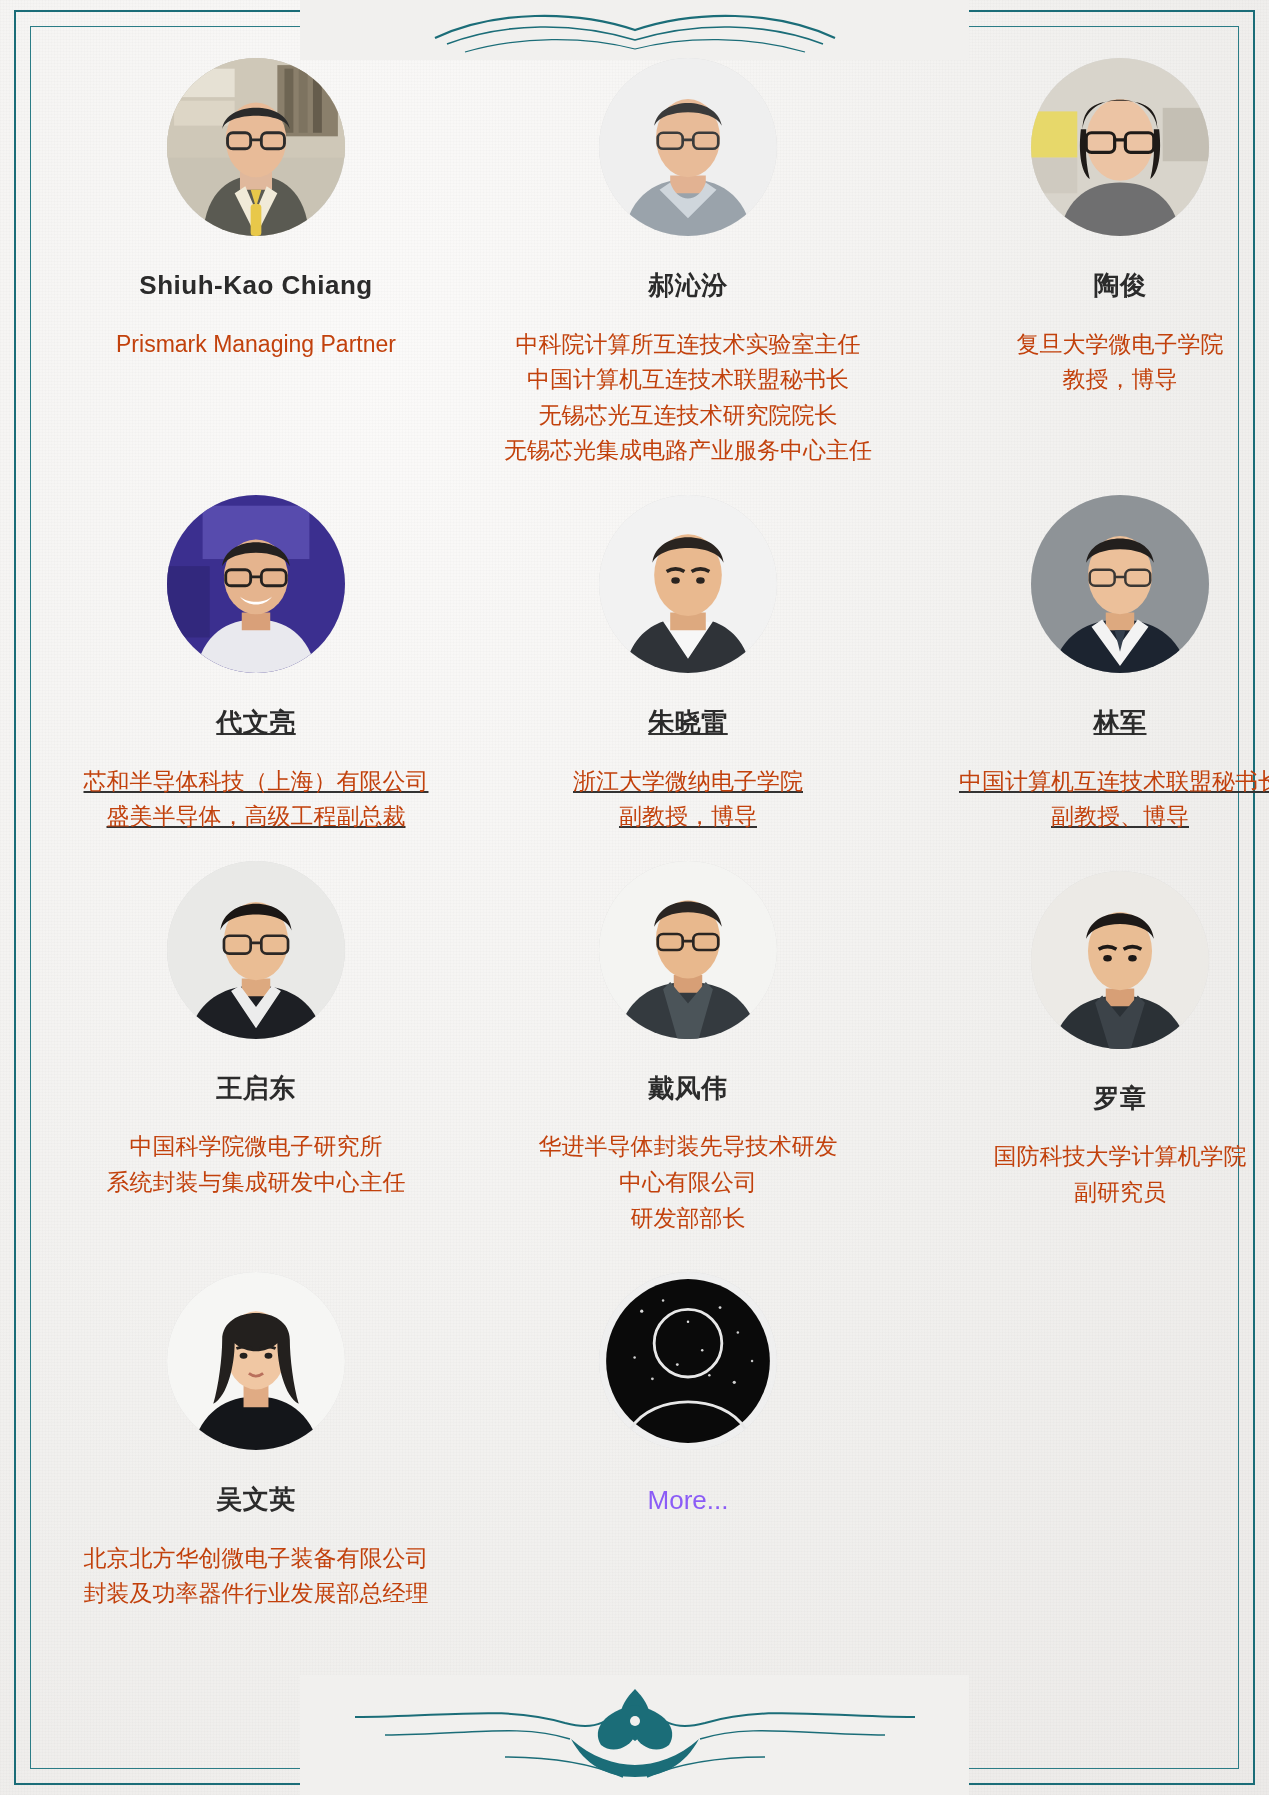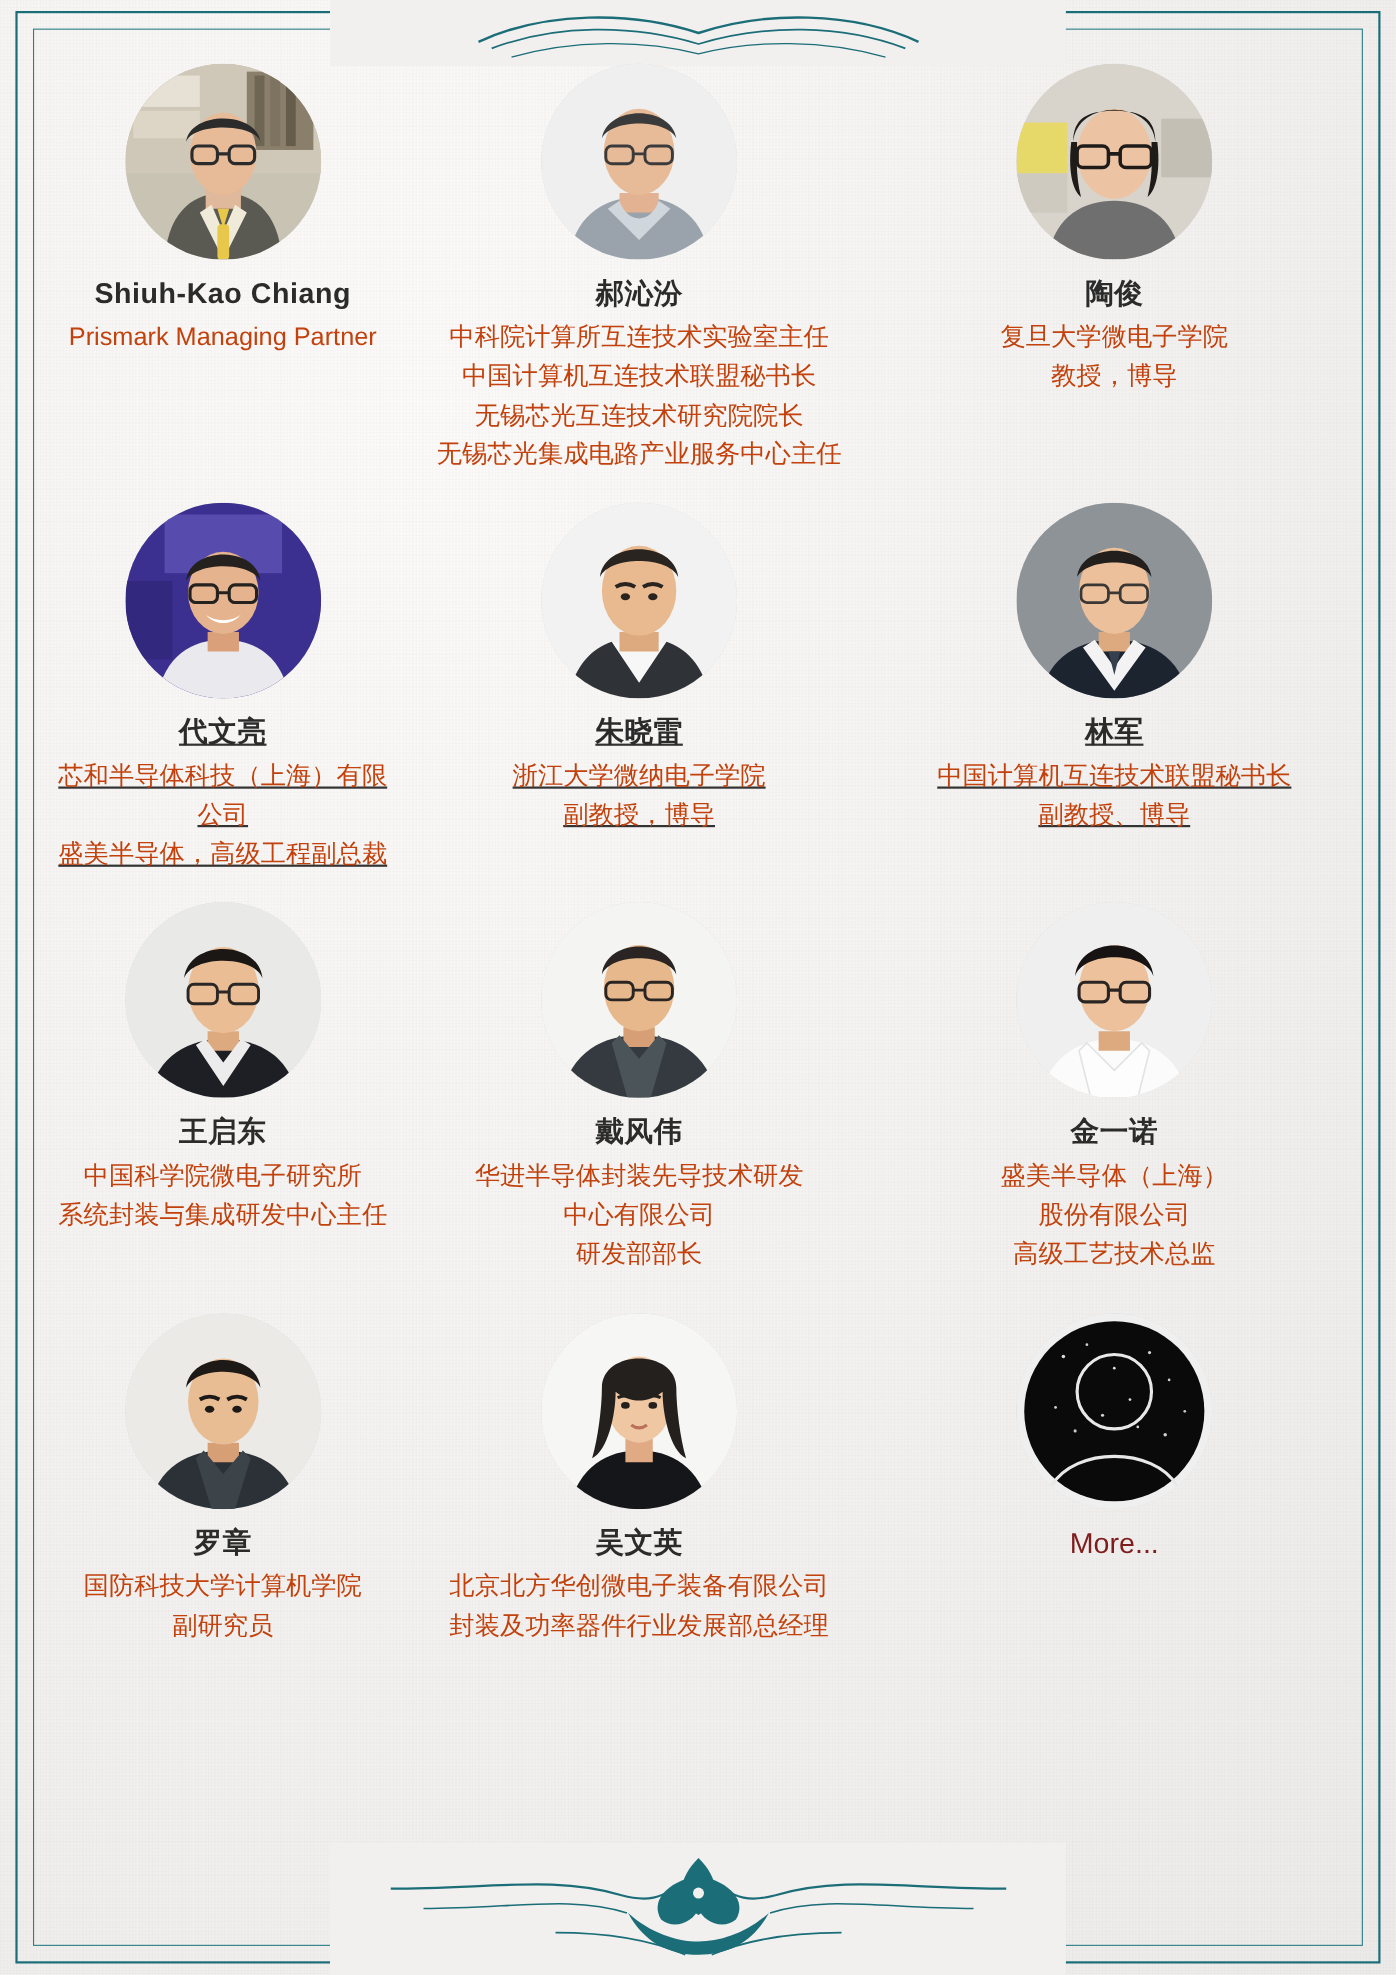--- a/index.html
+++ b/index.html
@@ -75,20 +75,21 @@
     width: 1189px;
     display: grid;
     grid-template-columns: repeat(3, 1fr);
     row-gap: 0px;
   }
   .person {
     display: flex;
     flex-direction: column;
     align-items: center;
     padding: 0 6px;
+    gap: 19px;
   }
   .avatar {
     width: 178px;
     height: 178px;
     border-radius: 50%;
     overflow: hidden;
     position: relative;
     background: #d9d9d9;
     box-shadow: 0 0 0 0 rgba(0,0,0,0);
   }
@@ -115,21 +116,21 @@
 
   
   .r1 { margin-top: 0px; }
   .r2 { margin-top: 26px; text-decoration: underline; }
   .r3 { margin-top: 26px; align-items: center; }
   .r4 { margin-top: 36px; }
 
   .more-label {
     margin-top: 16px;
     font-size: 26px;
-    color: #7f1d1d;
+    color: #8b5cf6;
     text-align: center;
   }
 </style>
 </head>
 <body>
 
 <div class="paper-texture"></div>
 
 <div class="frame-outer"></div>
 <div class="frame-inner"></div>
@@ -325,39 +326,20 @@
         <rect x="53" y="41" width="14" height="9" rx="3" fill="none" stroke="#2a2522" stroke-width="1.5"></rect>
         <line x1="47" y1="45" x2="53" y2="45" stroke="#2a2522" stroke-width="1.5"></line>
       </svg>
     </div>
     <div class="person-name">戴风伟</div>
     <div class="person-title">华进半导体封装先导技术研发
 中心有限公司
 研发部部长</div>
   </div>
 
-  <div class="person r3">
-    <div class="avatar">
-      <svg viewBox="0 0 100 100" xmlns="http://www.w3.org/2000/svg">
-        <rect width="100" height="100" fill="#efefef"></rect>
-        <path d="M12 100 C 17 78, 33 70, 50 70 C 67 70, 83 78, 88 100 Z" fill="#fbfbfb"></path>
-        <path d="M36 72 L50 86 L64 72 L68 76 L62 100 L38 100 L32 76 Z" fill="#fdfdfd" stroke="#e2e2e2" stroke-width="0.8"></path>
-        <path d="M42 66 h16 v10 h-16 z" fill="#dda97f"></path>
-        <ellipse cx="50" cy="44" rx="18" ry="22" fill="#ecc19b"></ellipse>
-        <path d="M30 38 C 32 17, 68 17, 70 38 C 66 25, 34 25, 30 38 Z" fill="#161312"></path>
-        <rect x="32" y="41" width="15" height="10" rx="3" fill="none" stroke="#2a2522" stroke-width="1.6"></rect>
-        <rect x="53" y="41" width="15" height="10" rx="3" fill="none" stroke="#2a2522" stroke-width="1.6"></rect>
-        <line x1="47" y1="45" x2="53" y2="45" stroke="#2a2522" stroke-width="1.6"></line>
-      </svg>
-    </div>
-    <div class="person-name">金一诺</div>
-    <div class="person-title">盛美半导体（上海）
-股份有限公司
-高级工艺技术总监</div>
-  </div>
 
   <div class="person r4">
     <div class="avatar">
       <svg viewBox="0 0 100 100" xmlns="http://www.w3.org/2000/svg">
         <rect width="100" height="100" fill="#eceae6"></rect>
         <path d="M12 100 C 16 78, 33 70, 50 70 C 67 70, 84 78, 88 100 Z" fill="#2b3136"></path>
         <path d="M42 66 h16 v10 h-16 z" fill="#d79f76"></path>
         <path d="M40 70 L50 82 L60 70 L64 74 L56 100 L44 100 L36 74 Z" fill="#3c4349"></path>
         <ellipse cx="50" cy="45" rx="18" ry="22" fill="#e9bd94"></ellipse>
         <path d="M31 38 C 33 19, 67 19, 69 38 C 64 27, 36 27, 31 38 Z" fill="#1d1917"></path>

